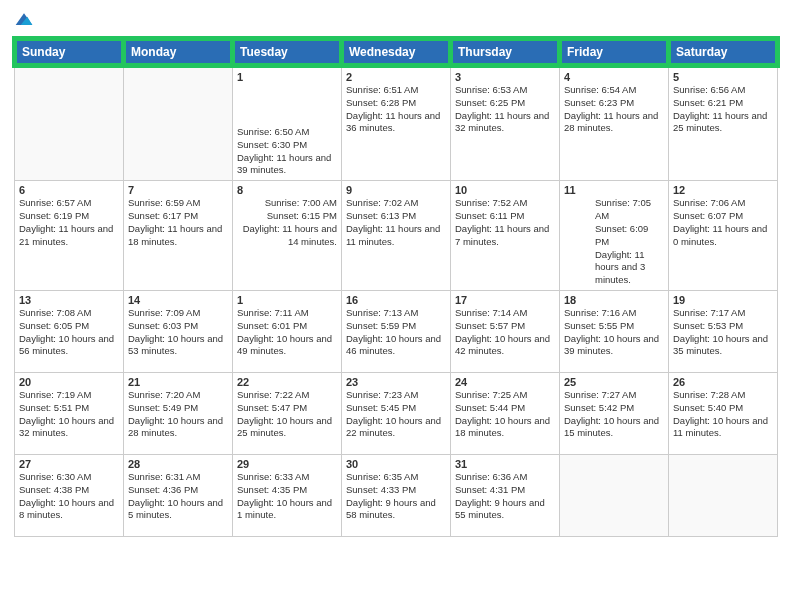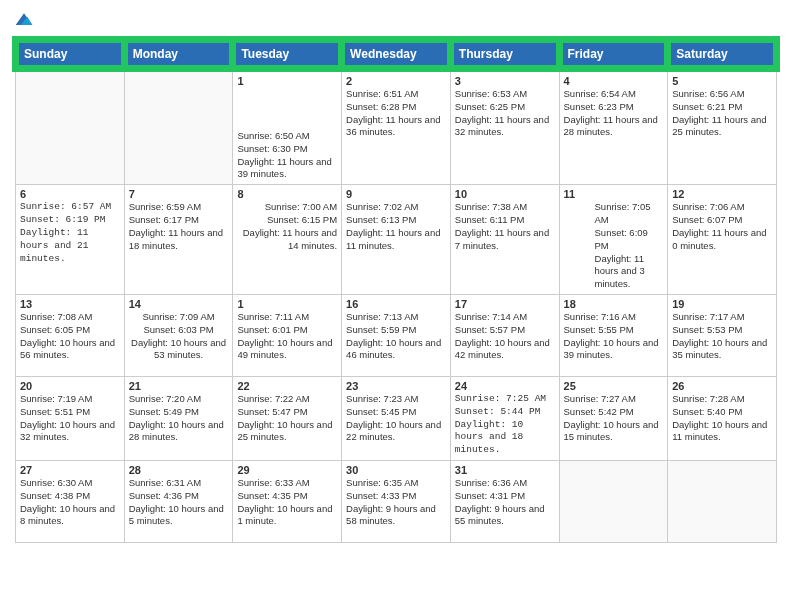--- a/index.html
+++ b/index.html
@@ -49,21 +49,21 @@
       border-collapse: collapse;
       table-layout: fixed;
     }
     th {
       background-color: #2a6db5;
       color: white;
       text-align: left;
       padding: 4px 5px;
       font-size: 12px;
       font-weight: bold;
-      border: 7px solid #22c55e;
+      border: 5px solid #22c55e;
       margin-top: 32px;
     }
     td {
       border: 1px solid #ccc;
       vertical-align: top;
       padding: 3px 4px;
       font-size: 9.5px;
       color: #333;
       height: 82px;
       background: #fff;
@@ -150,21 +150,21 @@
           <td>
             <span class="day-num">5</span>
             <div class="day-info" style="white-space: pre-line;">Sunrise: 6:56 AM
 Sunset: 6:21 PM
 Daylight: 11 hours and 25 minutes.</div>
           </td>
         </tr>
         <tr>
           <td>
             <span class="day-num">6</span>
-            <div class="day-info" style="white-space: pre-line; font-family: Liberation Mono, monospace;">Sunrise: 6:57 AM
+            <div class="day-info" style="white-space: pre-line;">Sunrise: 6:57 AM
 Sunset: 6:19 PM
 Daylight: 11 hours and 21 minutes.</div>
           </td>
           <td>
             <span class="day-num">7</span>
             <div class="day-info" style="white-space: pre-line;">Sunrise: 6:59 AM
 Sunset: 6:17 PM
 Daylight: 11 hours and 18 minutes.</div>
           </td>
           <td>
@@ -174,21 +174,21 @@
 Daylight: 11 hours and 14 minutes.</div>
           </td>
           <td>
             <span class="day-num">9</span>
             <div class="day-info" style="white-space: pre-line;">Sunrise: 7:02 AM
 Sunset: 6:13 PM
 Daylight: 11 hours and 11 minutes.</div>
           </td>
           <td>
             <span class="day-num">10</span>
-            <div class="day-info" style="white-space: pre-line;">Sunrise: 7:38 AM
+            <div class="day-info" style="white-space: pre-line;">Sunrise: 7:52 AM
 Sunset: 6:11 PM
 Daylight: 11 hours and 7 minutes.</div>
           </td>
           <td>
             <span class="day-num">11</span>
             <div class="day-info" style="white-space: pre-line; margin-left: 31px;">Sunrise: 7:05 AM
 Sunset: 6:09 PM
 Daylight: 11 hours and 3 minutes.</div>
           </td>
           <td>
@@ -200,21 +200,21 @@
         </tr>
         <tr>
           <td>
             <span class="day-num">13</span>
             <div class="day-info" style="white-space: pre-line;">Sunrise: 7:08 AM
 Sunset: 6:05 PM
 Daylight: 10 hours and 56 minutes.</div>
           </td>
           <td>
             <span class="day-num">14</span>
-            <div class="day-info" style="white-space: pre-line; text-align: center;">Sunrise: 7:09 AM
+            <div class="day-info" style="white-space: pre-line;">Sunrise: 7:09 AM
 Sunset: 6:03 PM
 Daylight: 10 hours and 53 minutes.</div>
           </td>
           <td>
             <span class="day-num">1</span>
             <div class="day-info" style="white-space: pre-line;">Sunrise: 7:11 AM
 Sunset: 6:01 PM
 Daylight: 10 hours and 49 minutes.</div>
           </td>
           <td>
@@ -262,21 +262,21 @@
 Daylight: 10 hours and 25 minutes.</div>
           </td>
           <td>
             <span class="day-num">23</span>
             <div class="day-info" style="white-space: pre-line;">Sunrise: 7:23 AM
 Sunset: 5:45 PM
 Daylight: 10 hours and 22 minutes.</div>
           </td>
           <td>
             <span class="day-num">24</span>
-            <div class="day-info" style="white-space: pre-line; font-family: Liberation Mono, monospace;">Sunrise: 7:25 AM
+            <div class="day-info" style="white-space: pre-line;">Sunrise: 7:25 AM
 Sunset: 5:44 PM
 Daylight: 10 hours and 18 minutes.</div>
           </td>
           <td>
             <span class="day-num">25</span>
             <div class="day-info" style="white-space: pre-line;">Sunrise: 7:27 AM
 Sunset: 5:42 PM
 Daylight: 10 hours and 15 minutes.</div>
           </td>
           <td>

